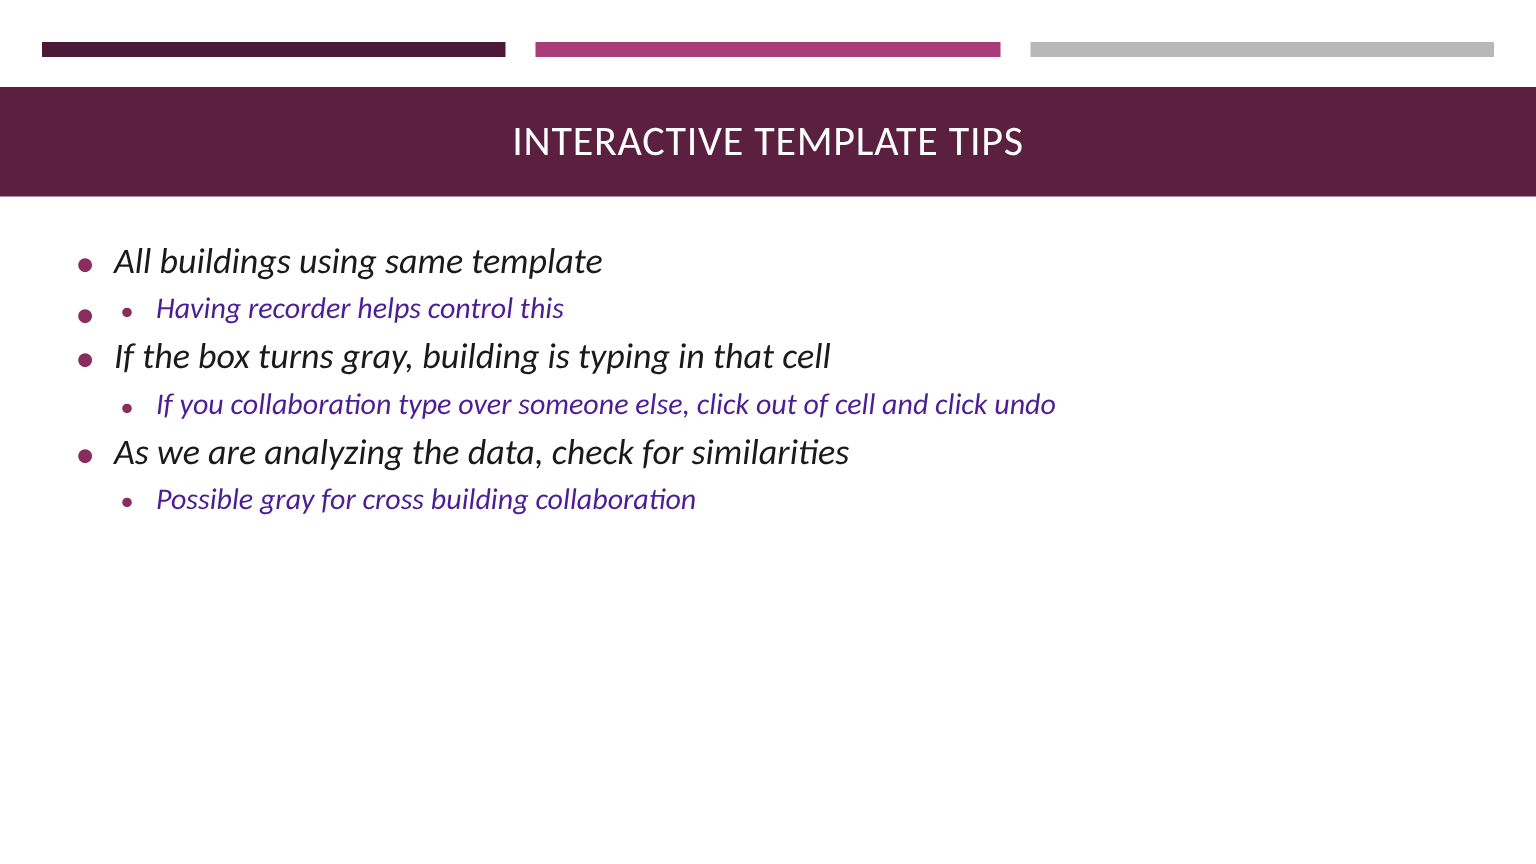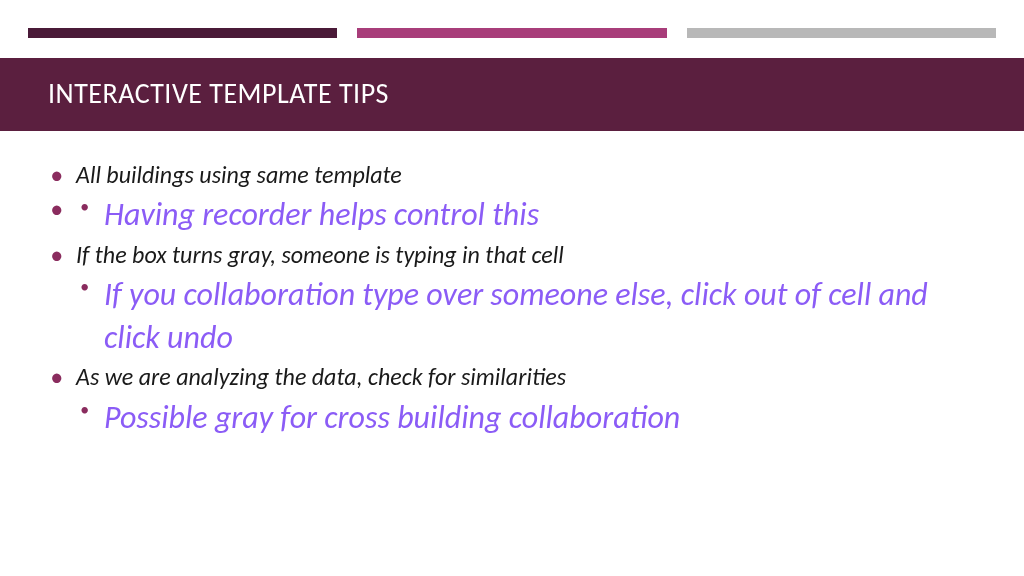--- a/index.html
+++ b/index.html
@@ -32,20 +32,21 @@
     .stripe-mid {
       background: #a83d7a;
     }
     .stripe-light {
       background: #b8b8b8;
     }
     .title-bar {
       background: #5b1f3f;
       margin-top: 20px;
       padding: 18px 48px 20px 48px;
+      text-align: center;
     }
     .title-bar h1 {
       color: #ffffff;
       font-size: 28px;
       font-weight: 400;
       letter-spacing: 0.5px;
     }
     .content {
       padding: 28px 48px 0 48px;
     }
@@ -70,22 +71,22 @@
       font-size: 26px;
       line-height: 1.25;
     }
     ul.sub-list {
       list-style: none;
       margin-top: 2px;
     }
     ul.sub-list > li {
       position: relative;
       padding-left: 28px;
-      font-size: 32px;
-      color: #8b5cf6;
+      font-size: 20px;
+      color: #4c1d95;
       line-height: 1.35;
       margin-bottom: 2px;
     }
     ul.sub-list > li::before {
       content: "•";
       position: absolute;
       left: 4px;
       top: 2px;
       color: #8a2c5e;
       font-size: 18px;
@@ -111,21 +112,21 @@
       <span>All buildings using same template</span>
     </li>
     <li>
       <ul class="sub-list">
         <li>
           <span>Having recorder helps control this</span>
         </li>
       </ul>
     </li>
     <li>
-      <span>If the box turns gray, someone is typing in that cell</span>
+      <span>If the box turns gray, building is typing in that cell</span>
       <ul class="sub-list">
         <li>
           <span>If you collaboration type over someone else, click out of cell and click undo</span>
         </li>
       </ul>
     </li>
     <li>
       <span>As we are analyzing the data, check for similarities</span>
       <ul class="sub-list">
         <li>

